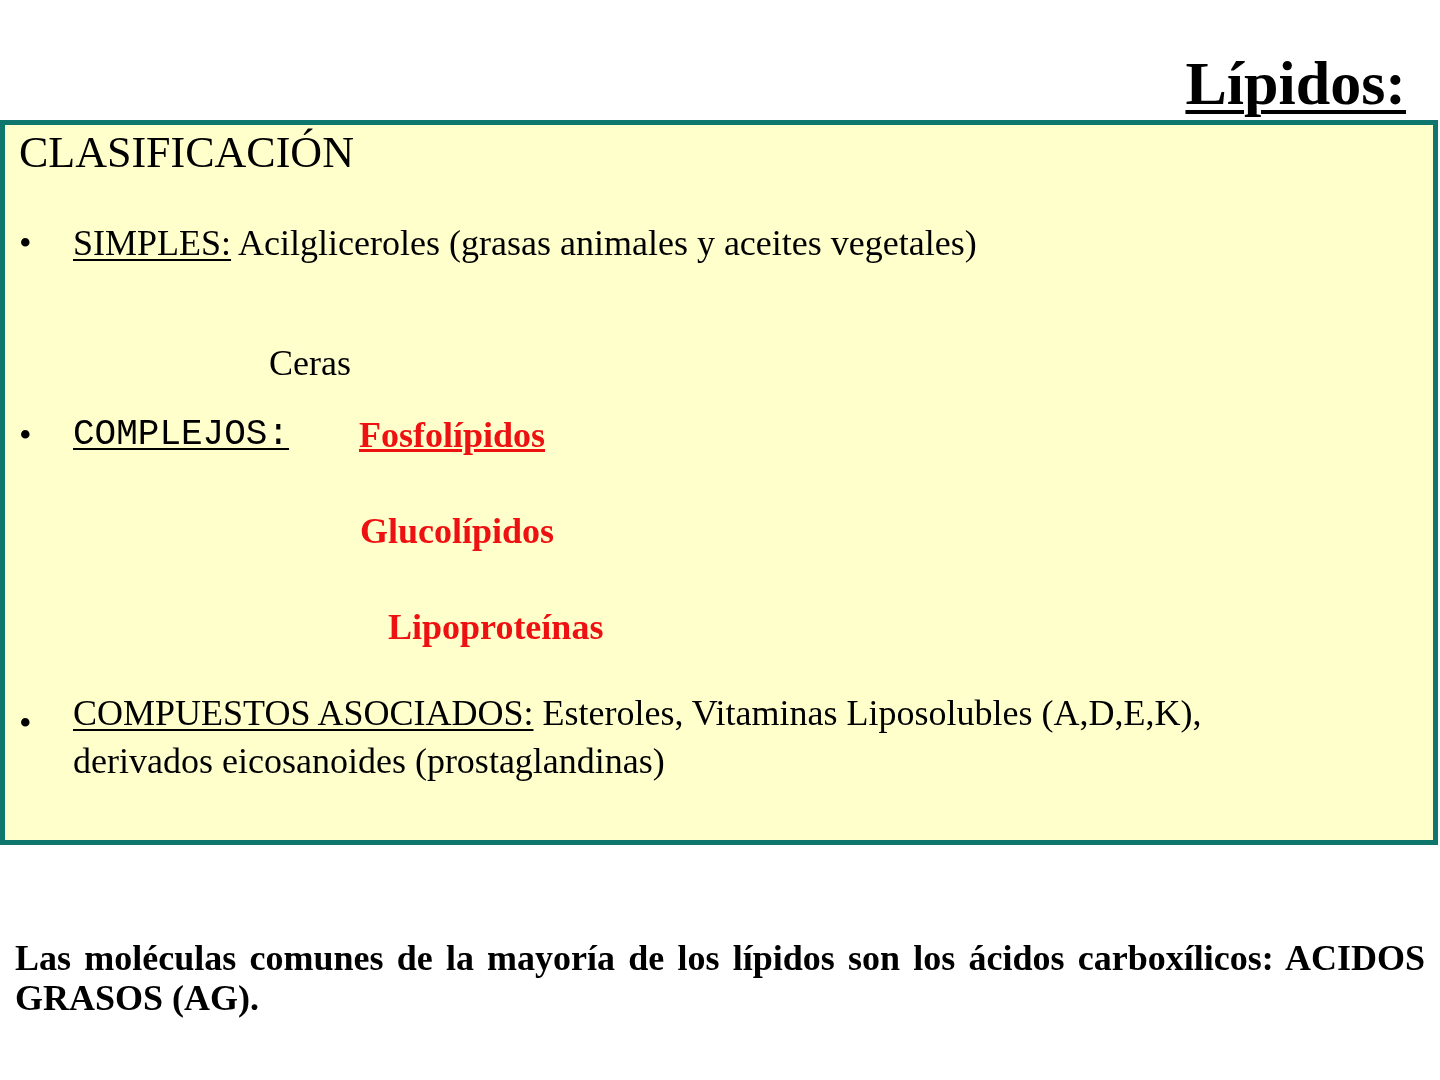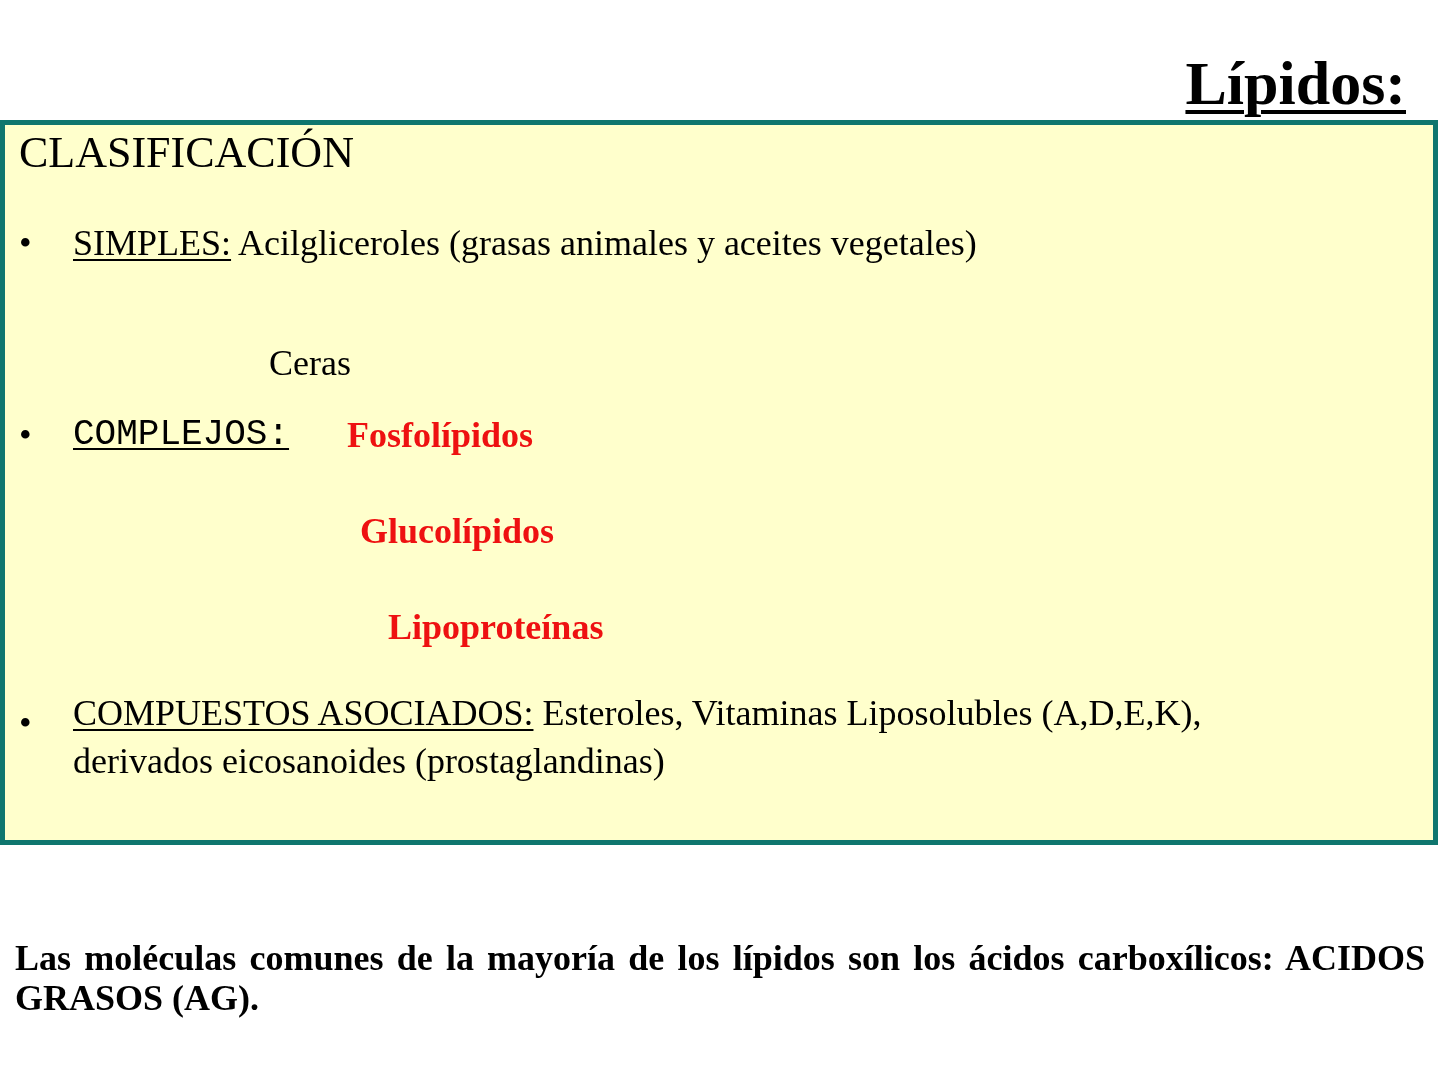--- a/index.html
+++ b/index.html
@@ -94,21 +94,21 @@
   <div class="line" style="left:68px; top:98px;text-align:center;">
     <span class="u">SIMPLES:</span>
     <span>Acilgliceroles (grasas animales y aceites vegetales)</span>
   </div>
   <div class="line" style="left:264px; top:194px;margin-top:24px;">Ceras</div>
 
   <div class="bullet" style="top:290px;">•</div>
   <div class="line" style="left:68px; top:290px;font-family:Liberation Mono, monospace;">
     <span class="u">COMPLEJOS:</span>
   </div>
-  <div class="line red" style="left:342px; top:290px;">Fosfolípidos</div>
+  <div class="line red" style="left:354px; top:290px;text-decoration:underline;">Fosfolípidos</div>
   <div class="line red" style="left:355px; top:386px;">Glucolípidos</div>
   <div class="line red" style="left:355px; top:482px;margin-left:28px;">Lipoproteínas</div>
 
   <div class="bullet" style="top:578px;">•</div>
   <div class="line" style="left:68px; top:568px;">
     <span class="u">COMPUESTOS ASOCIADOS:</span>
     <span>Esteroles, Vitaminas Liposolubles (A,D,E,K),</span>
   </div>
   <div class="line" style="left:68px; top:616px;">derivados eicosanoides (prostaglandinas)</div>
 </div>

